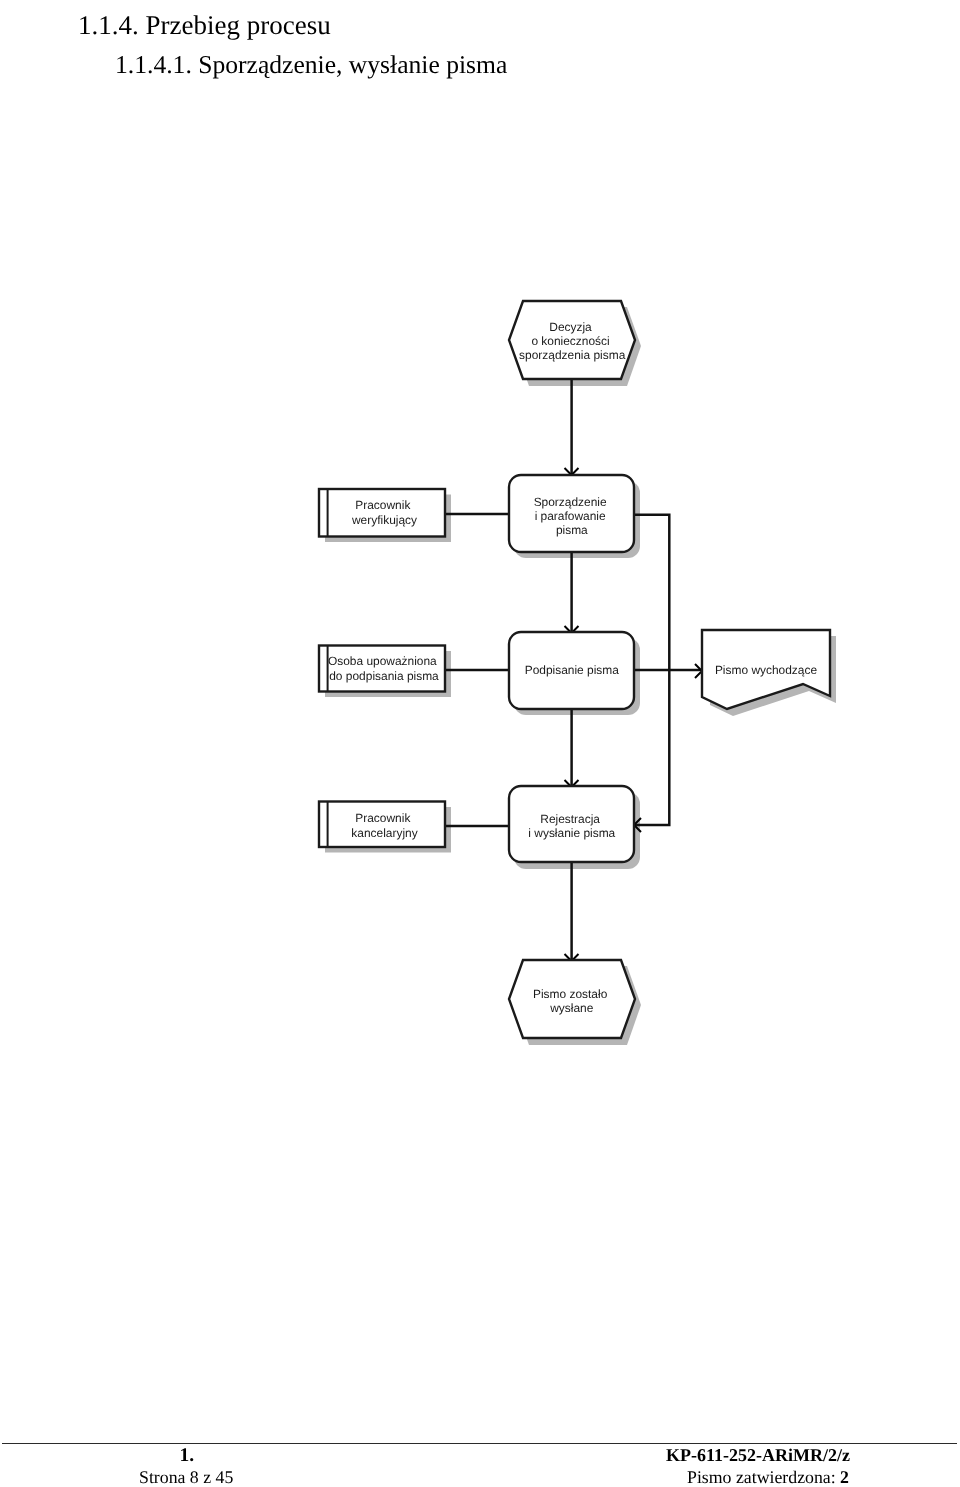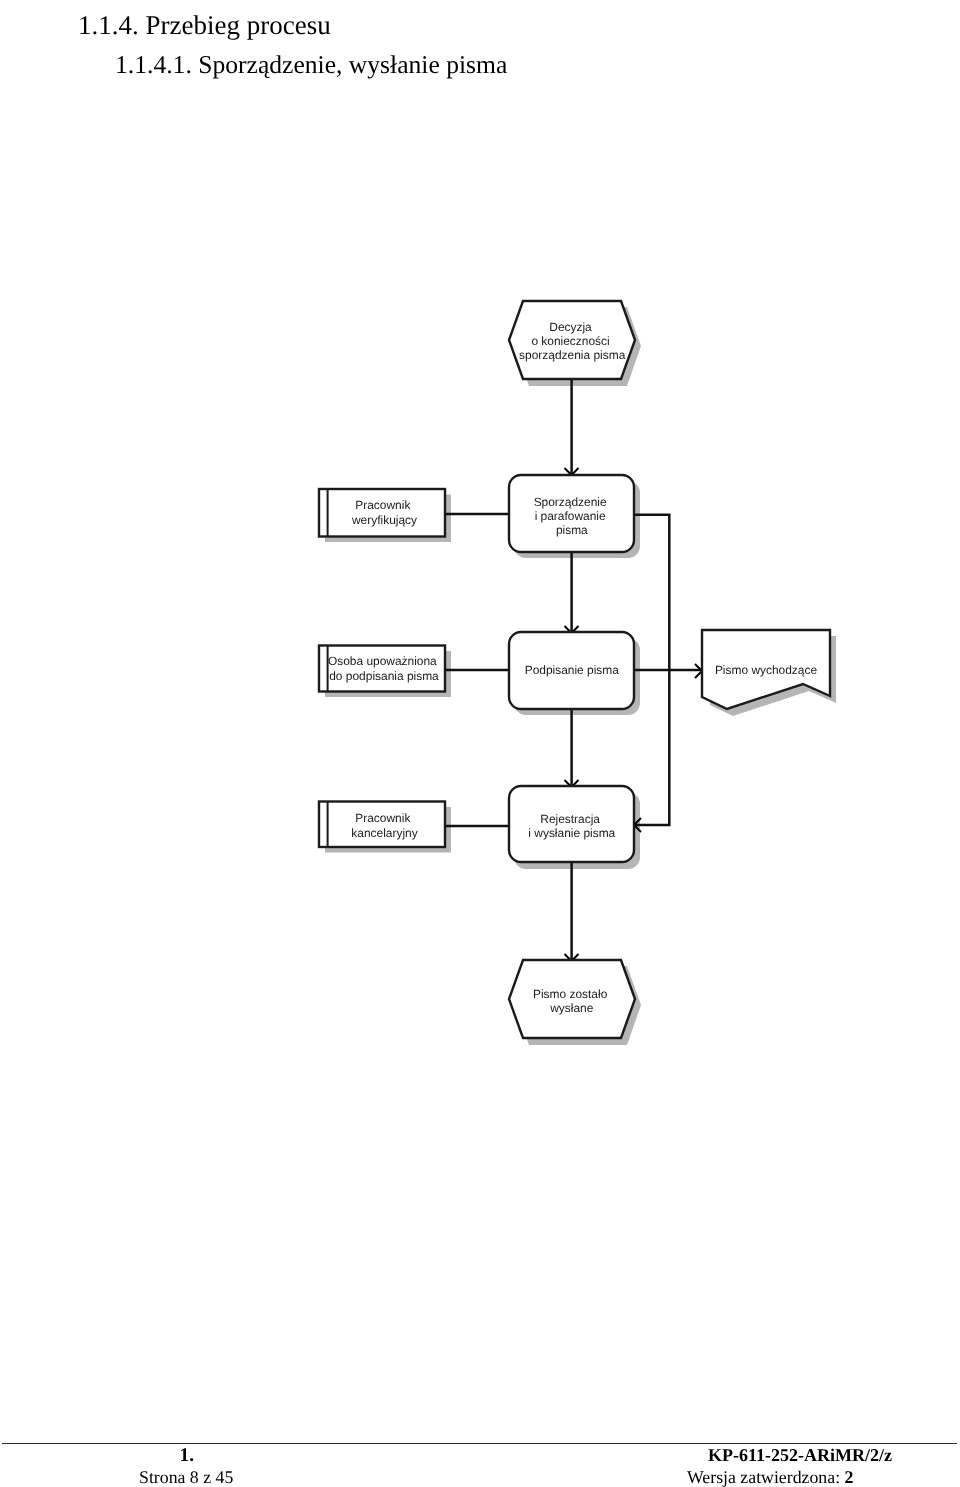--- a/index.html
+++ b/index.html
@@ -8,21 +8,21 @@
   .page{position:absolute;left:0;top:0;width:960px;height:1487px;}
   .heading{position:absolute;white-space:nowrap;font-family:"Liberation Serif",serif;}
   #h-main{left:78px;top:0px;font-size:27px;line-height:26px;margin-top:12px;}
   #h-sub{left:115px;top:52px;font-size:25.6px;line-height:26px;}
   svg.flow{position:absolute;left:0;top:0;}
   .footer-rule{position:absolute;left:2px;top:1443px;width:955px;height:1.3px;background:#2b2b2b;}
   .ftxt{position:absolute;white-space:nowrap;font-family:"Liberation Serif",serif;}
   .b{font-weight:bold;}
   .f-left-top{left:179.5px;top:1445px;font-size:19.5px;font-weight:bold;}
   .f-left-bot{left:139px;top:1467px;font-size:17.8px;font-family:Liberation Serif, serif;}
-  .f-right-top{left:708px;top:1445px;font-size:18px;font-weight:bold;}
+  .f-right-top{left:666px;top:1445px;font-size:18px;font-weight:bold;}
   .f-right-bot{left:687px;top:1467px;font-size:17.8px;}
 </style>
 </head>
 <body>
 
 <div class="page">
   <div class="heading" id="h-main">1.1.4. Przebieg procesu</div>
   <div class="heading" id="h-sub">1.1.4.1. Sporządzenie, wysłanie pisma</div>
 
   <svg class="flow" width="960" height="1100">
@@ -117,16 +117,16 @@
       </text>
     </g>
   </svg>
 
   <div class="footer-rule"></div>
   <div class="footer">
     <div class="ftxt f-left-top">1.</div>
     <div class="ftxt f-left-bot">Strona 8 z 45</div>
     <div class="ftxt f-right-top">KP-611-252-ARiMR/2/z</div>
     <div class="ftxt f-right-bot">
-      <span>Wersja zatwierdzona:</span><span class="sp"> </span><span class="b">2</span>
+      <span>Pismo zatwierdzona:</span><span class="sp"> </span><span class="b">2</span>
     </div>
   </div>
 </div>
 
 </body></html>

